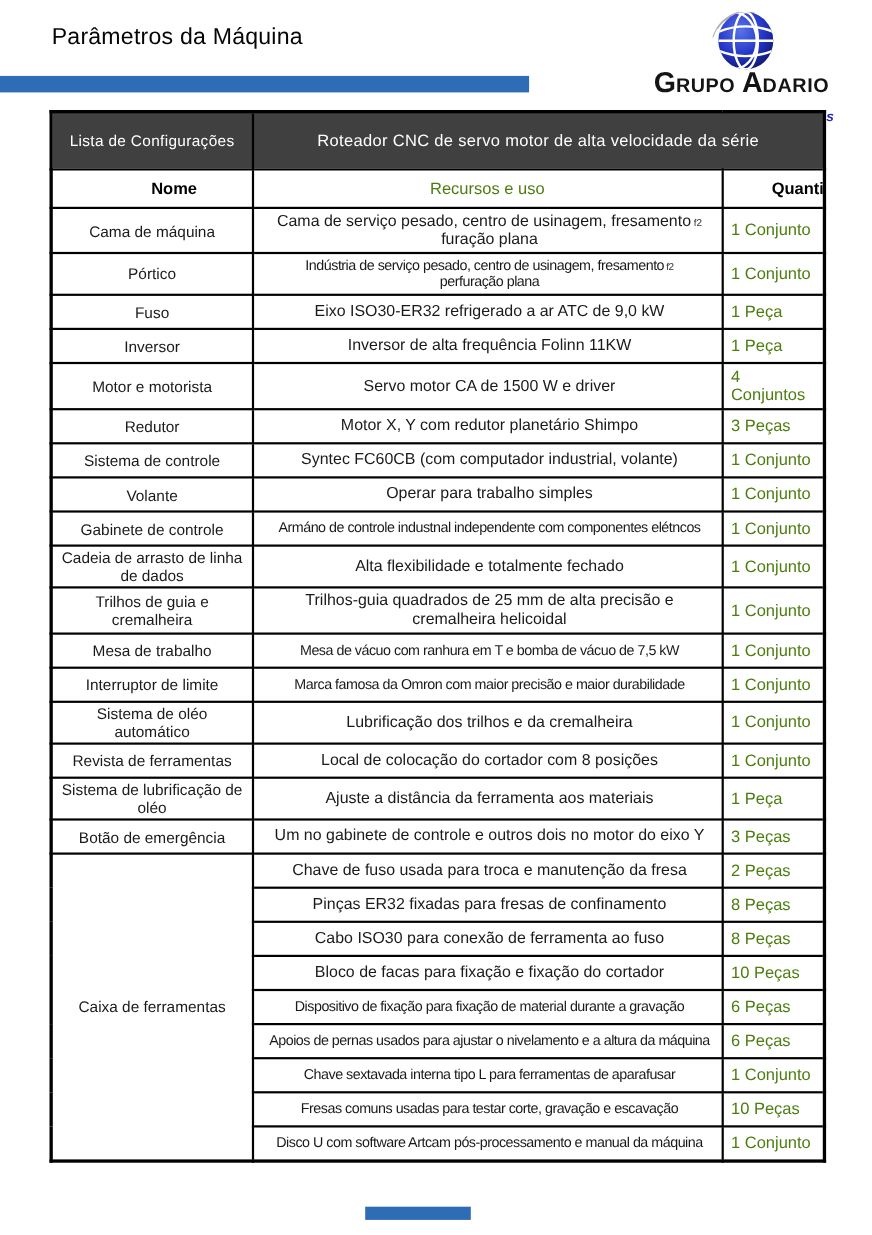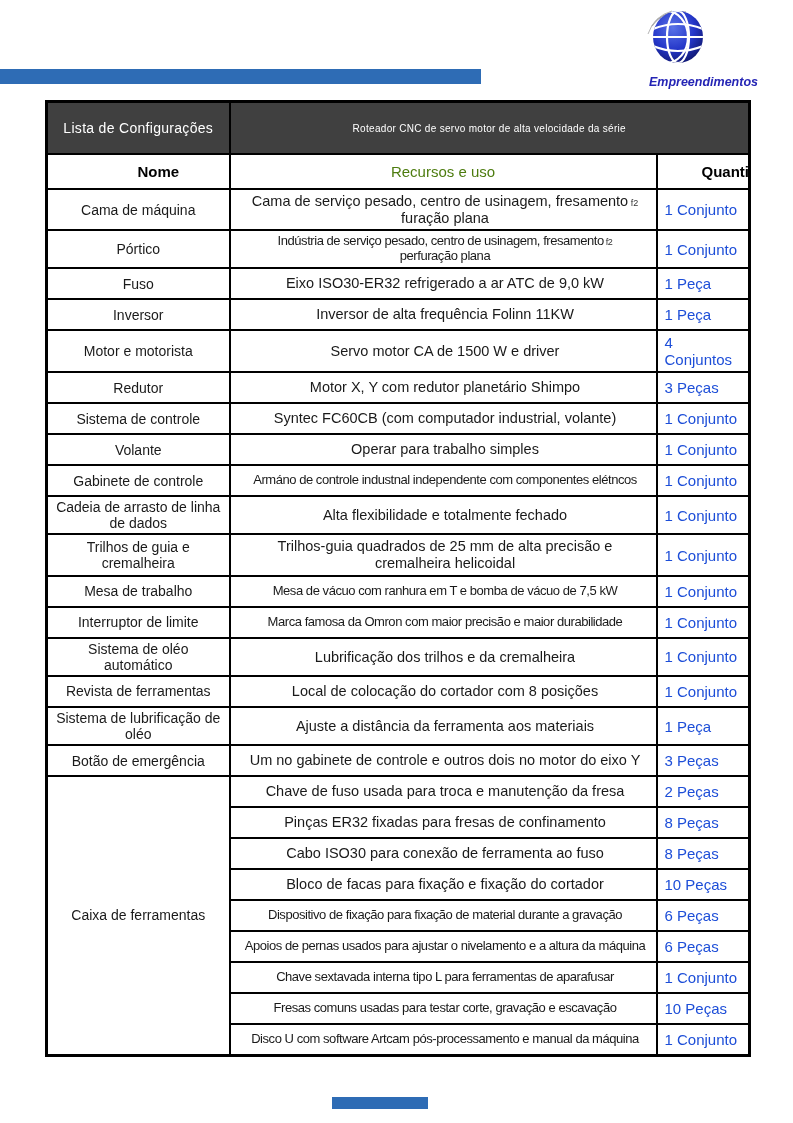--- a/index.html
+++ b/index.html
@@ -19,36 +19,37 @@
   .brand .sc{font-size:18px;letter-spacing:.5px;}
   .brand .gap{display:inline-block;width:6px;}
   .tagline{font-size:12.5px;font-weight:bold;font-style:italic;color:#2525b5;text-align:right;padding-right:2px;margin-top:11px;}
 
   
   .cfg-table{position:absolute;top:100px;left:45px;width:703px;border-collapse:collapse;table-layout:fixed;
              border:3px solid #000;}
   .cfg-table td,.cfg-table th{border:2px solid #000;overflow:hidden;}
   .band{background:#404040;color:#fff;height:48px;font-weight:400;border-color:#000;}
   .band.lbl{font-size:14px;text-align:center;letter-spacing:.3px;}
-  .band.ttl{font-size:10px;text-align:center;letter-spacing:.3px;}
+  .band.ttl{font-size:15px;text-align:center;letter-spacing:.3px;}
   th.col-h{background:#fff;height:29px;font-size:15px;text-align:center;padding:2px 4px;}
   th.col-h.nome,th.col-h.qtd{font-weight:bold;color:#000;padding-left:44px;}
   th.col-h.rec{font-weight:400;color:#4d7c0f;}
   tr.data-row{height:31px;}
   td.name-cell{font-size:14px;text-align:center;vertical-align:middle;padding:2px 5px;line-height:1.15;color:#1a1a1a;}
   td.desc-cell{font-size:14.5px;text-align:center;vertical-align:middle;padding:3px 4px 3px 8px;line-height:1.15;color:#1a1a1a;}
   td.desc-cell.fit{font-size:13px;letter-spacing:-0.45px;white-space:nowrap;}
-  td.qty-cell{font-size:15px;text-align:left;vertical-align:middle;padding:3px 4px 3px 7px;color:#1d4ed8;}
+  td.qty-cell{font-size:15px;text-align:left;vertical-align:middle;padding:3px 4px 3px 7px;color:#4d7c0f;}
   .marker{font-size:9px;color:#333;}
 </style>
 </head>
 <body>
 
 <div class="page">
 
+  <div class="page-title">Parâmetros da Máquina</div>
   <div class="accent-bar-top" style="background: rgb(46, 108, 181);"></div>
 
   <div class="logo">
     <svg class="globe" width="70" height="58" viewBox="0 0 70 58">
       <defs>
         <radialGradient id="gl" cx="40%" cy="32%" r="78%">
           <stop offset="0" stop-color="#5a73e8"></stop>
           <stop offset="0.55" stop-color="#2436c8"></stop>
           <stop offset="1" stop-color="#0c1260"></stop>
         </radialGradient>
@@ -60,20 +61,21 @@
       <path d="M6 28 Q12 10 30 5" stroke="#b5b5b5" stroke-width="1" fill="none"></path>
       <ellipse cx="36" cy="31" rx="25" ry="26" fill="url(#gl)"></ellipse>
       <g clip-path="url(#clipGlobe)" stroke="#ffffff" stroke-width="2.2" fill="none">
         <ellipse cx="36" cy="31" rx="11" ry="26"></ellipse>
         <ellipse cx="24" cy="31" rx="22" ry="26"></ellipse>
         <path d="M11 23 Q36 13 61 23"></path>
         <path d="M11 40 Q36 50 61 40"></path>
         <path d="M11 31 L61 31"></path>
       </g>
     </svg>
+    <div class="brand"><span class="cap">G</span><span class="sc">RUPO</span><span class="gap"></span><span class="cap">A</span><span class="sc">DARIO</span></div>
     <div class="tagline">Empreendimentos</div>
   </div>
 
   <table class="cfg-table">
     <colgroup>
         <col style="width:183px">
         <col style="width:427px">
         <col style="width:93px">
       </colgroup>
     <thead>

